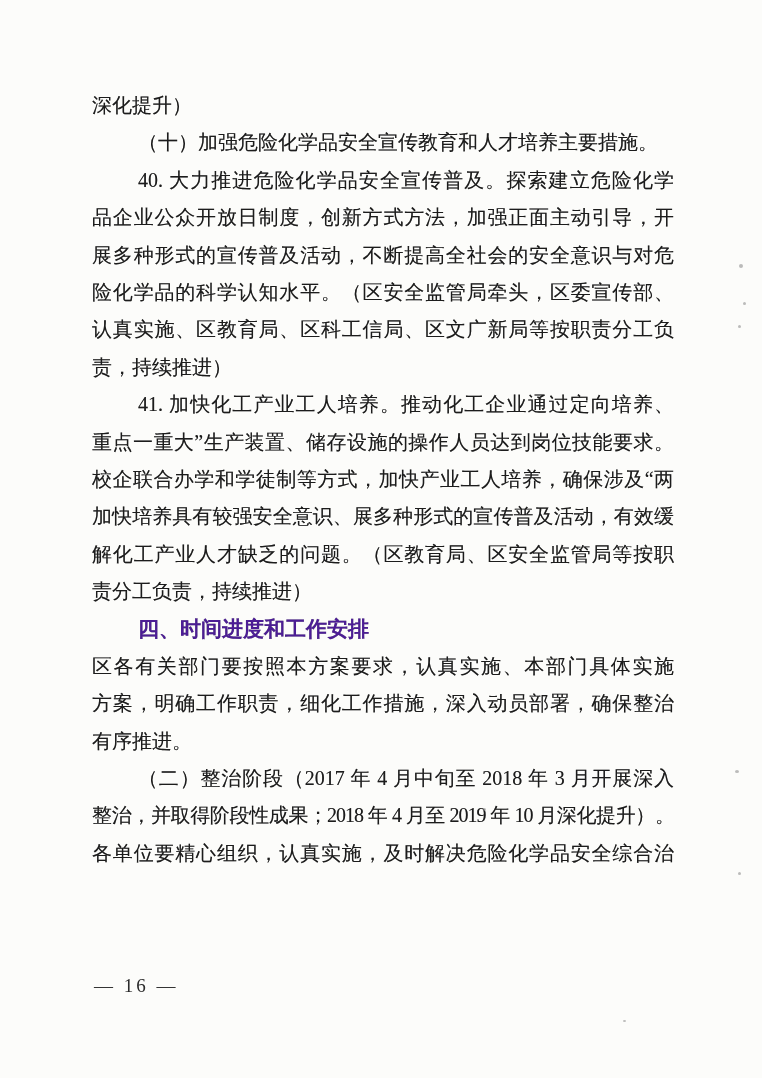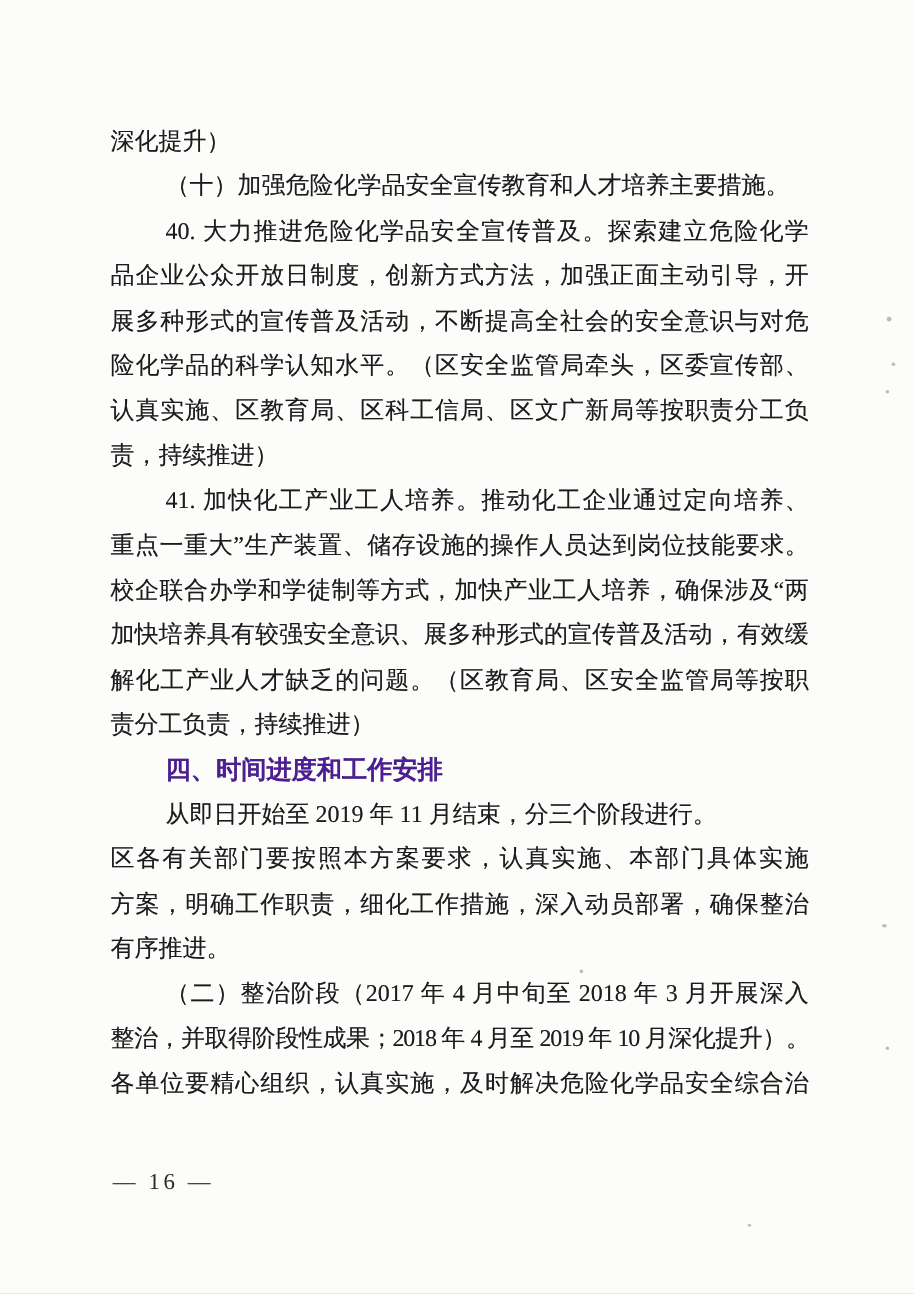--- a/index.html
+++ b/index.html
@@ -12,21 +12,21 @@
     width: 762px;
     height: 1078px;
     background: #fcfcfa;
     overflow: hidden;
     box-shadow: 0 0 4px rgba(0,0,0,0.15);
     font-family: "Liberation Serif", "DejaVu Serif", serif;
   }
   .textblock {
     position: absolute;
     left: 92px;
-    top: 100px;
+    top: 87px;
     width: 582px;
   }
   .line {
     height: 37.4px;
     line-height: 37.4px;
     font-size: 20px;
     color: #1c1c1c;
     text-shadow: 0 0 0.5px rgba(20,20,20,0.45);
     white-space: normal;
     overflow: visible;
@@ -78,21 +78,20 @@
     <div class="line fill">险化学品的科学认知水平。（区安全监管局牵头，区委宣传部、</div>
     <div class="line fill">认真实施、区教育局、区科工信局、区文广新局等按职责分工负</div>
     <div class="line">责，持续推进）</div>
     <div class="line indent fill">41. 加快化工产业工人培养。推动化工企业通过定向培养、</div>
     <div class="line fill">重点一重大”生产装置、储存设施的操作人员达到岗位技能要求。</div>
     <div class="line fill">校企联合办学和学徒制等方式，加快产业工人培养，确保涉及“两</div>
     <div class="line fill">加快培养具有较强安全意识、展多种形式的宣传普及活动，有效缓</div>
     <div class="line fill">解化工产业人才缺乏的问题。（区教育局、区安全监管局等按职</div>
     <div class="line">责分工负责，持续推进）</div>
     <div class="line indent heading">四、时间进度和工作安排</div>
-    <div class="line indent">从即日开始至 2019 年 11 月结束，分三个阶段进行。</div>
     <div class="line fill">区各有关部门要按照本方案要求，认真实施、本部门具体实施</div>
     <div class="line fill">方案，明确工作职责，细化工作措施，深入动员部署，确保整治</div>
     <div class="line">有序推进。</div>
     <div class="line indent fill">（二）整治阶段（2017 年 4 月中旬至 2018 年 3 月开展深入</div>
     <div class="line fill tight">整治，并取得阶段性成果；2018 年 4 月至 2019 年 10 月深化提升）。</div>
     <div class="line fill">各单位要精心组织，认真实施，及时解决危险化学品安全综合治</div>
   </div>
 
   <div class="pagenum">— 16 —</div>
 

